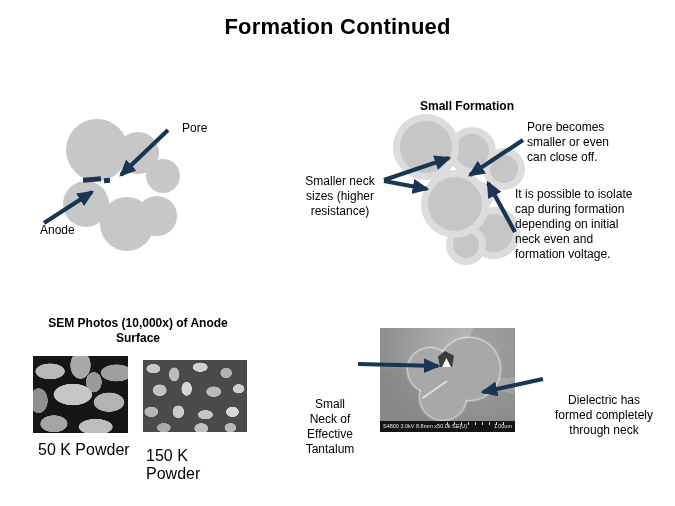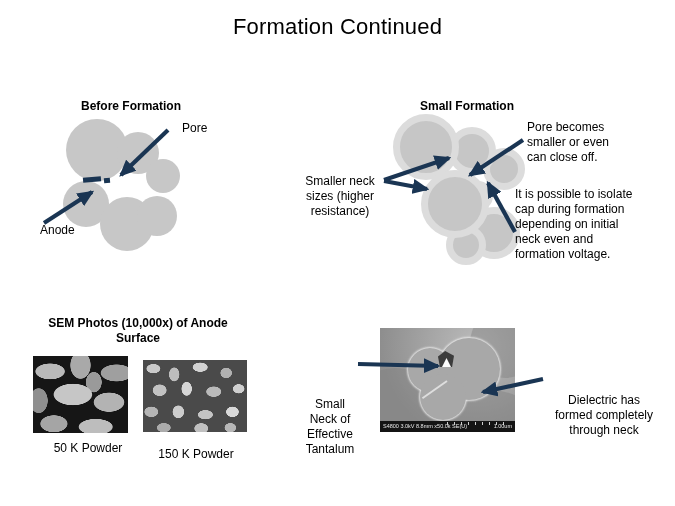--- a/index.html
+++ b/index.html
@@ -2,21 +2,21 @@
 <html><head>
 <meta charset="utf-8">
 <style>
   html,body{margin:0;padding:0;background:#fff;}
   .slide{
     position:relative;width:675px;height:506px;background:#ffffff;overflow:hidden;
     font-family:"Liberation Sans", sans-serif;color:#000;
   }
   .title{
     position:absolute;top:14px;left:0;width:675px;text-align:center;
-    font-size:22px;font-weight:normal;letter-spacing:.2px;
+    font-size:22px;font-weight:bold;letter-spacing:.2px;
   }
   .subhead{position:absolute;font-size:12px;font-weight:bold;text-align:center;white-space:pre-line;}
   .note{position:absolute;font-size:12px;line-height:15px;white-space:pre-line;}
   .center{text-align:center;}
   
   .pc{position:absolute;border-radius:50%;background:#c7c7c7;}
   
   .ac{position:absolute;border-radius:50%;background:#c6c6c6;border:7px solid #dcdcdc;box-sizing:border-box;}
   .navy-dash{position:absolute;background:#1a3553;transform:rotate(-5deg);}
   
@@ -46,21 +46,21 @@
       radial-gradient(ellipse 13px 9px at 68% 44%, #bababa 55%, rgba(0,0,0,0) 60%),
       radial-gradient(ellipse 10px 8px at 92% 40%, #cfcfcf 55%, rgba(0,0,0,0) 60%),
       radial-gradient(ellipse 12px 9px at 8% 72%, #b5b5b5 55%, rgba(0,0,0,0) 60%),
       radial-gradient(ellipse 10px 11px at 34% 72%, #cccccc 55%, rgba(0,0,0,0) 60%),
       radial-gradient(ellipse 13px 8px at 60% 76%, #c4c4c4 55%, rgba(0,0,0,0) 60%),
       radial-gradient(ellipse 11px 9px at 86% 72%, #d8d8d8 55%, rgba(0,0,0,0) 60%),
       radial-gradient(ellipse 12px 8px at 20% 94%, #ababab 55%, rgba(0,0,0,0) 60%),
       radial-gradient(ellipse 12px 9px at 56% 95%, #c0c0c0 55%, rgba(0,0,0,0) 60%),
       radial-gradient(ellipse 10px 8px at 84% 94%, #b7b7b7 55%, rgba(0,0,0,0) 60%);
   }
-  .sem-label{position:absolute;font-size:12px;text-align:center;}
+  .sem-label{position:absolute;font-size:16px;}
   
   .neck-img{
     position:absolute;left:380px;top:328px;width:135px;height:104px;overflow:hidden;
     background:radial-gradient(circle at 72% 18%, #bcbcbc, #8e8e8e 75%);
   }
   .neck-bgblob{position:absolute;border-radius:50%;background:#818181;opacity:.45;}
   .clover{position:absolute;left:28px;top:10px;width:97px;height:84px;
     filter:drop-shadow(0 0 1px #f2f2f2) drop-shadow(0 0 1px #e8e8e8);}
   .lobe{position:absolute;border-radius:50%;background:#a8a8a8;}
   .pore-dark{position:absolute;left:30px;top:13px;width:16px;height:16px;background:#3c3c3c;
@@ -77,21 +77,20 @@
     background:repeating-linear-gradient(90deg,#cfcfcf 0 1px,transparent 1px 7px);}
   .arrow-layer{position:absolute;left:0;top:0;width:675px;height:506px;pointer-events:none;}
 </style>
 </head>
 <body>
 
 <div class="slide">
 
   <div class="title">Formation Continued</div>
 
-  <div class="subhead" style="left:56px;top:99px;width:150px;">Before Formation</div>
 
   <div>
     <div class="pc" style="left:66px;top:119px;width:62px;height:62px;"></div>
     <div class="pc" style="left:117px;top:132px;width:42px;height:42px;"></div>
     <div class="pc" style="left:146px;top:159px;width:34px;height:34px;"></div>
     <div class="pc" style="left:63px;top:181px;width:46px;height:46px;"></div>
     <div class="pc" style="left:100px;top:197px;width:54px;height:54px;"></div>
     <div class="pc" style="left:137px;top:196px;width:40px;height:40px;"></div>
     <div class="navy-dash" style="left:83px;top:177px;width:18px;height:5px;"></div>
     <div class="navy-dash" style="left:104px;top:178px;width:6px;height:5px;"></div>

